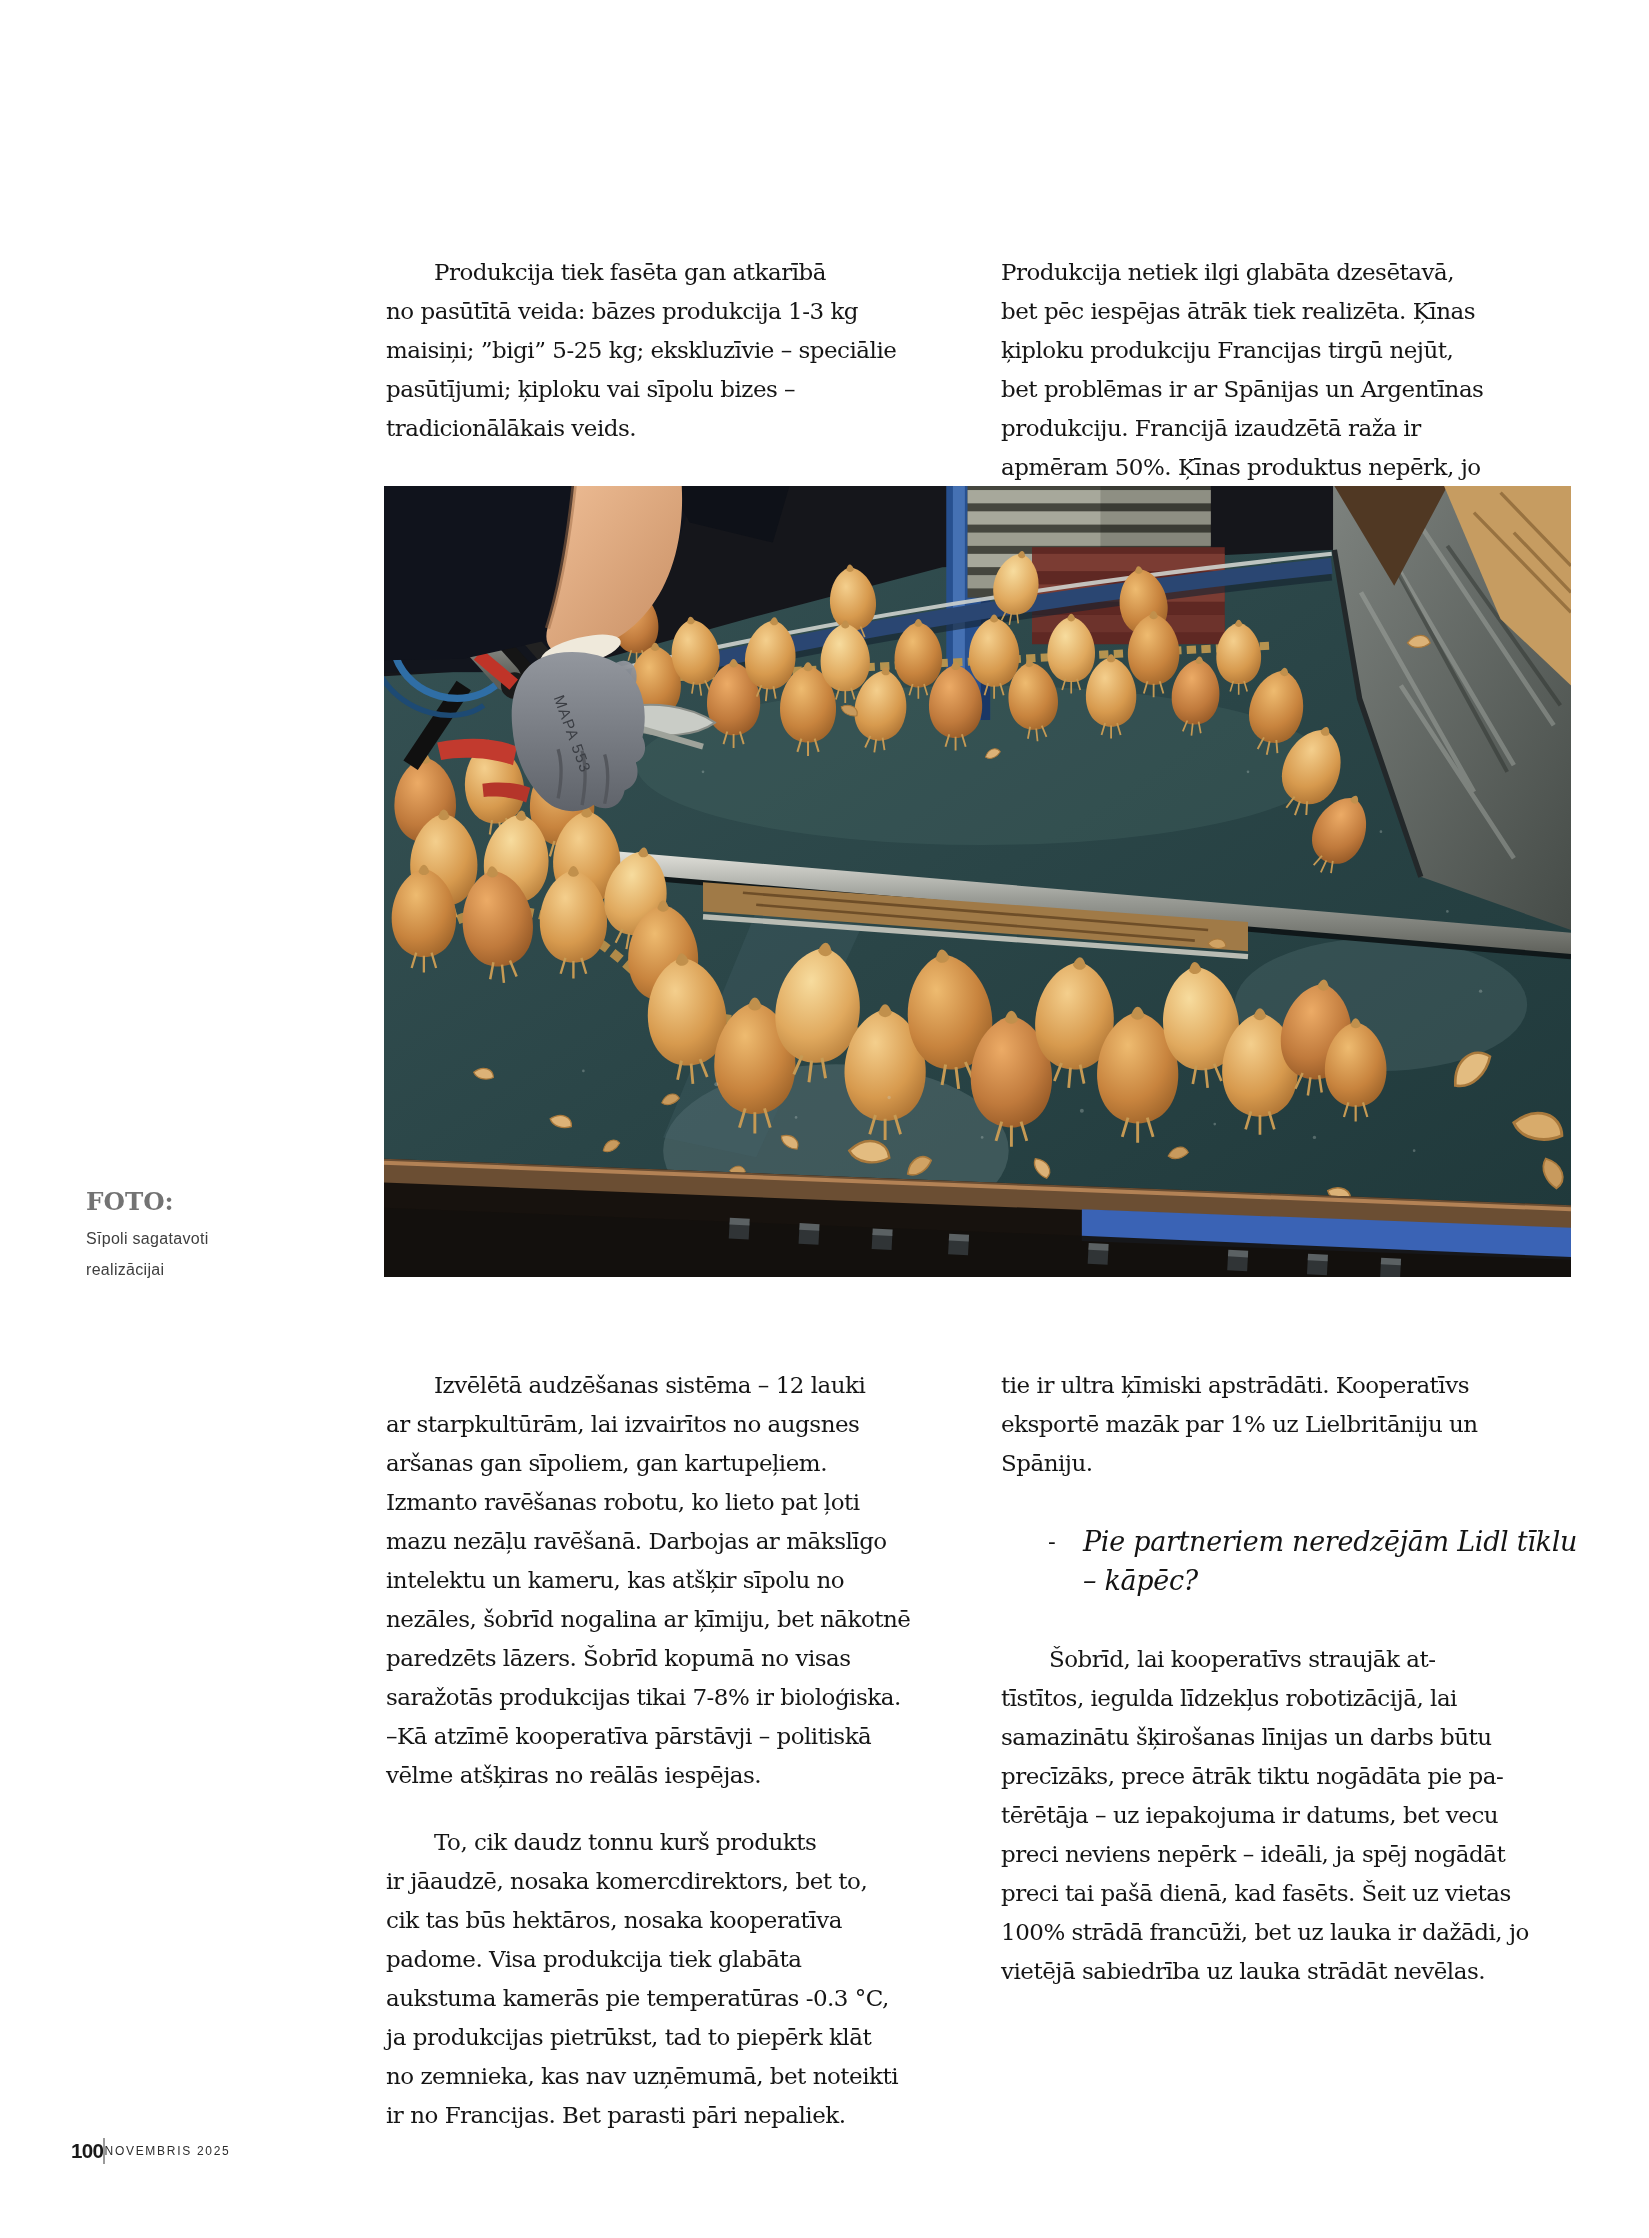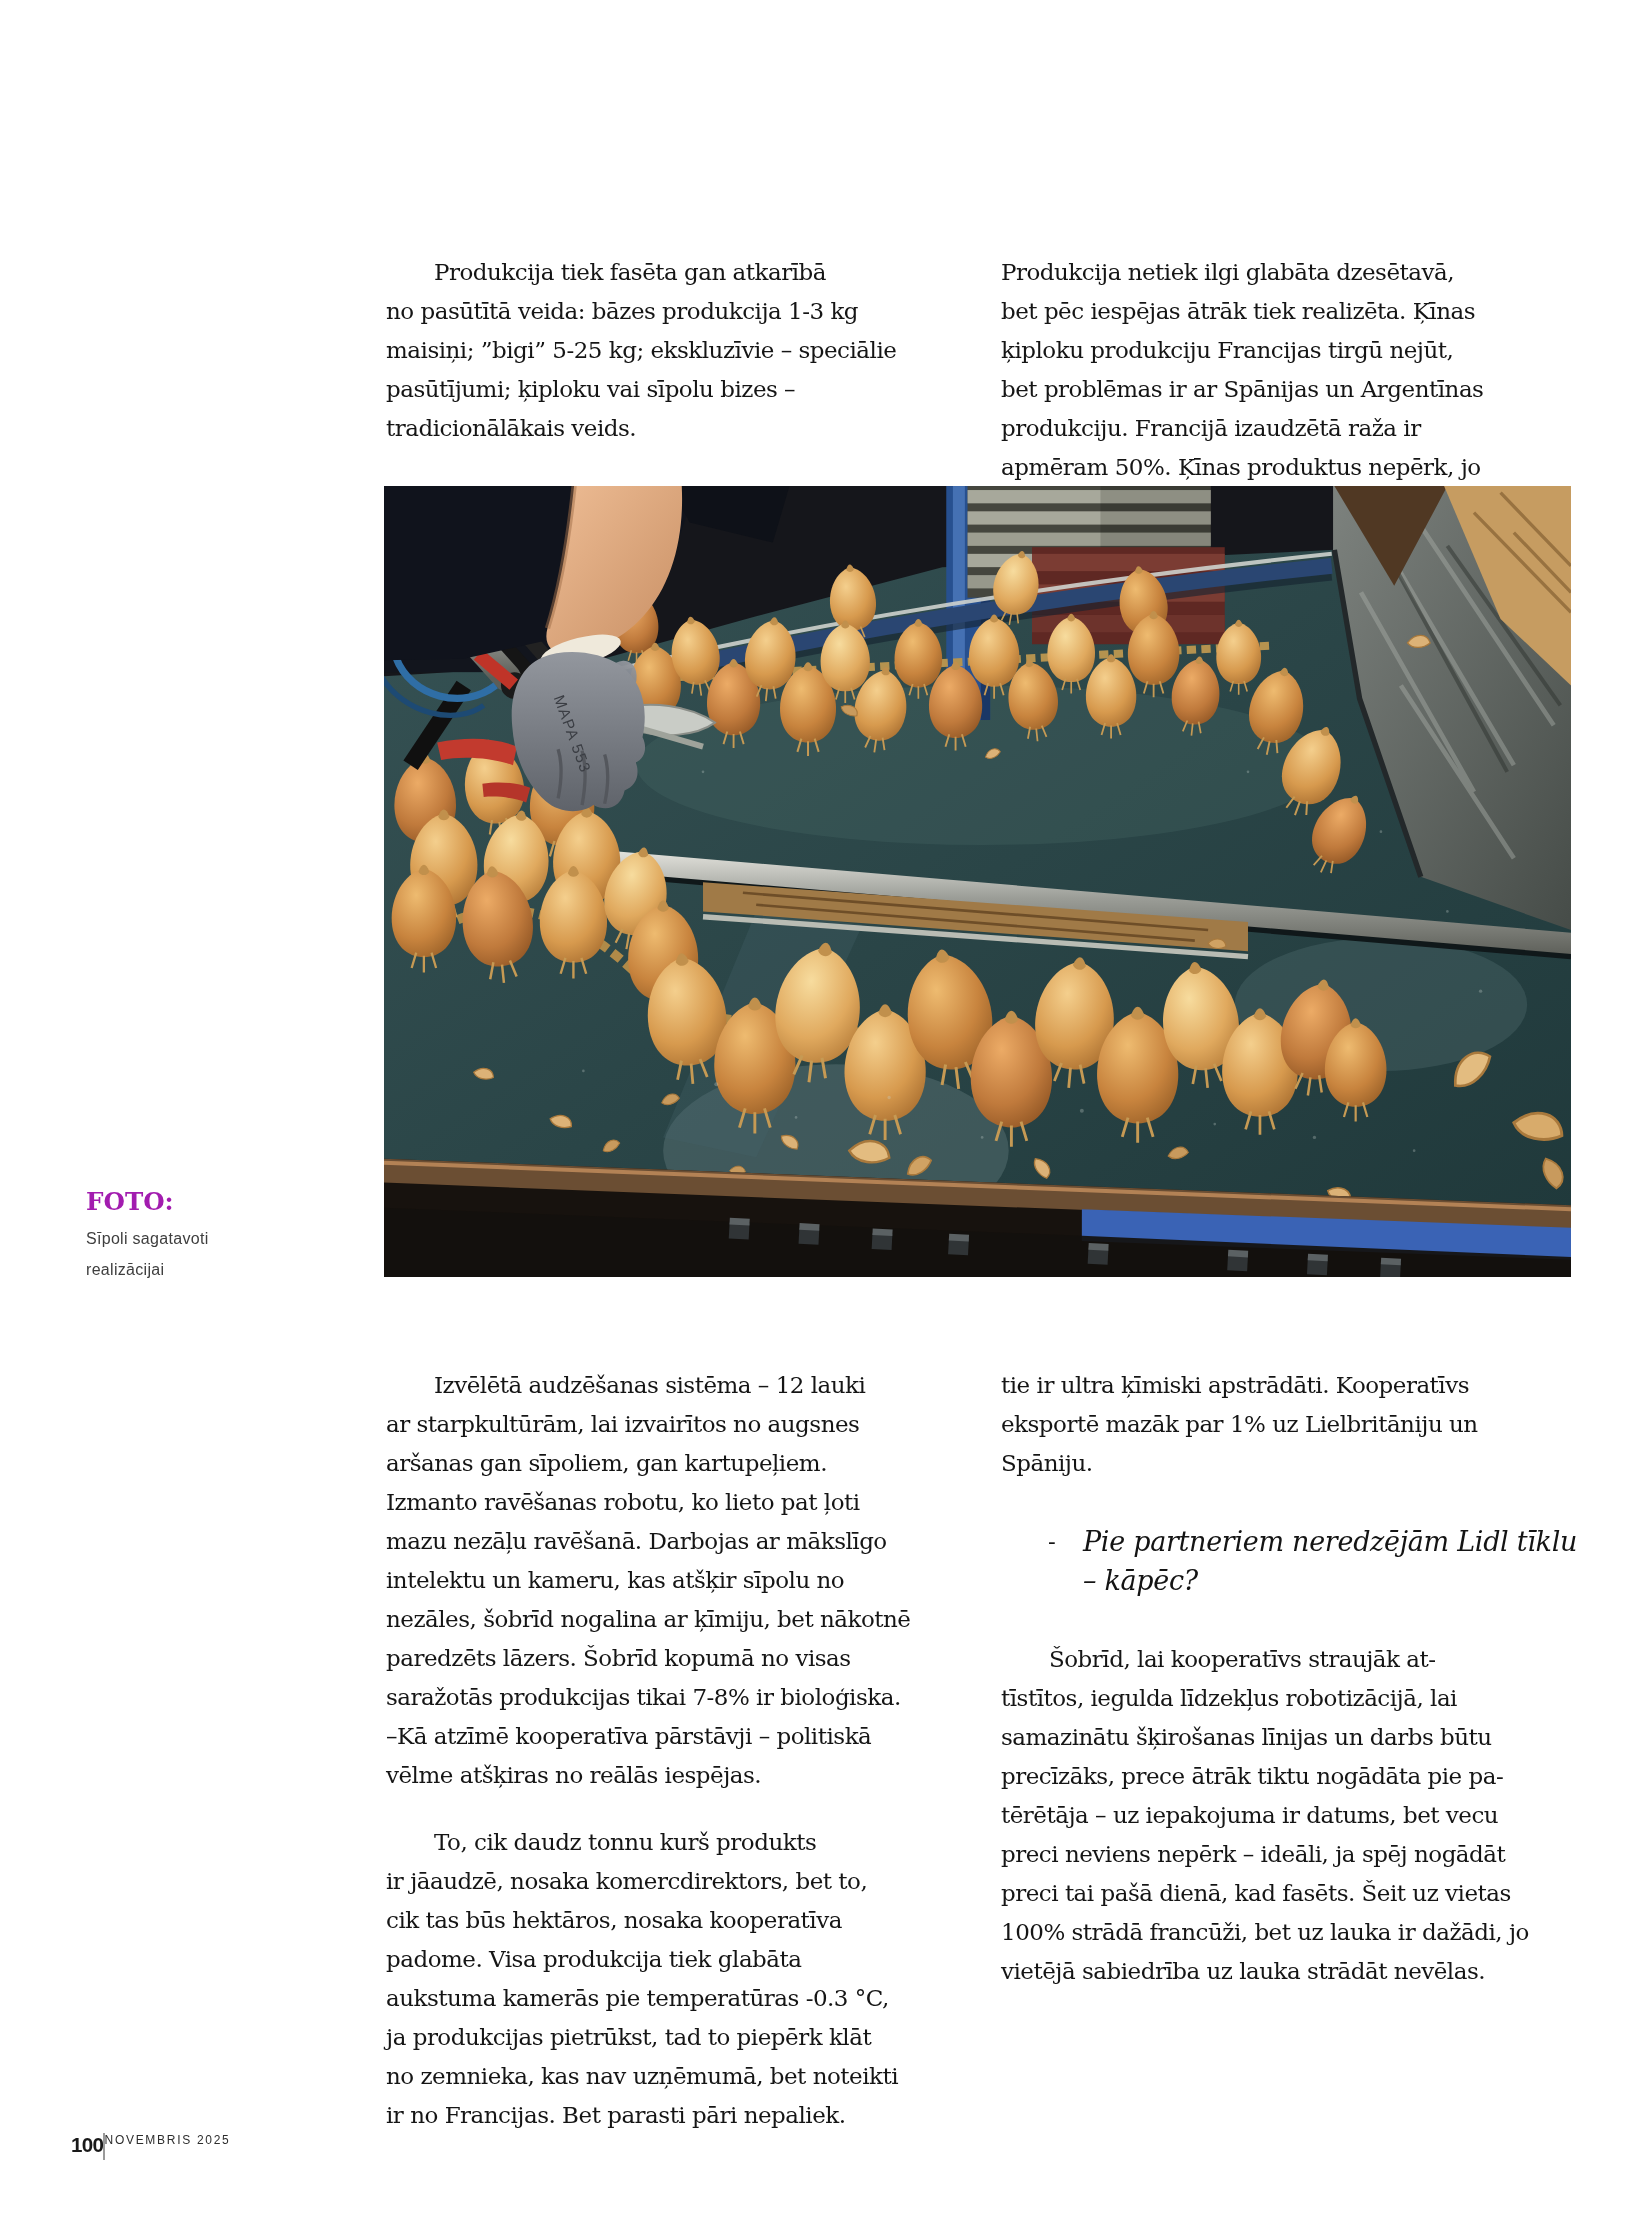--- a/index.html
+++ b/index.html
@@ -12,24 +12,24 @@
   #colRightTop{left:1001px;top:213px;width:564px;}
   #colLeftBottom{left:386px;top:1326px;width:564px;}
   #colRightBottom{left:1001px;top:1326px;width:564px;}
   .mt-left-b{margin-top:28px;}
   .qa{display:flex;padding-left:47px;margin-top:39px;}
   .qa-dash{width:35px;flex:none;font-size:23px;line-height:39px;}
   .qa-text{font-style:italic;font-size:27px;line-height:39px;letter-spacing:-0.3px;white-space:pre;}
   .mt-right-b{margin-top:29px;}
   #photoFig{left:384px;top:486px;width:1187px;height:791px;margin:0;}
   #caption{left:86px;top:1187px;width:253px;}
-  .caption-title{font-family:"DejaVu Serif",serif;font-weight:700;font-size:24.6px;line-height:29px;color:#a21caf;}
+  .caption-title{font-family:"DejaVu Serif",serif;font-weight:700;font-size:24.6px;line-height:29px;color:#737373;}
   .caption-text{font-family:"Liberation Sans",sans-serif;font-size:16px;line-height:31px;
                 color:#3e3e3e;white-space:pre;margin-top:6.6px;letter-spacing:0.3px;}
-  #footer{left:71px;top:2133px;display:flex;align-items:flex-start;gap:0;height:36px;
+  #footer{left:71px;top:2133px;display:flex;align-items:center;gap:0;height:36px;
           font-family:"Liberation Sans",sans-serif;}
   .page-num{font-weight:700;font-size:20.6px;letter-spacing:-0.7px;color:#191919;}
   .footer-sep{width:1.3px;height:26.6px;background:#9a9a9a;}
   .issue{font-size:12px;letter-spacing:1.7px;color:#2d2d2d;}
   svg text{font-family:"Liberation Sans",sans-serif;}
 </style>
 </head>
 <body>
 
 <div class="page">

